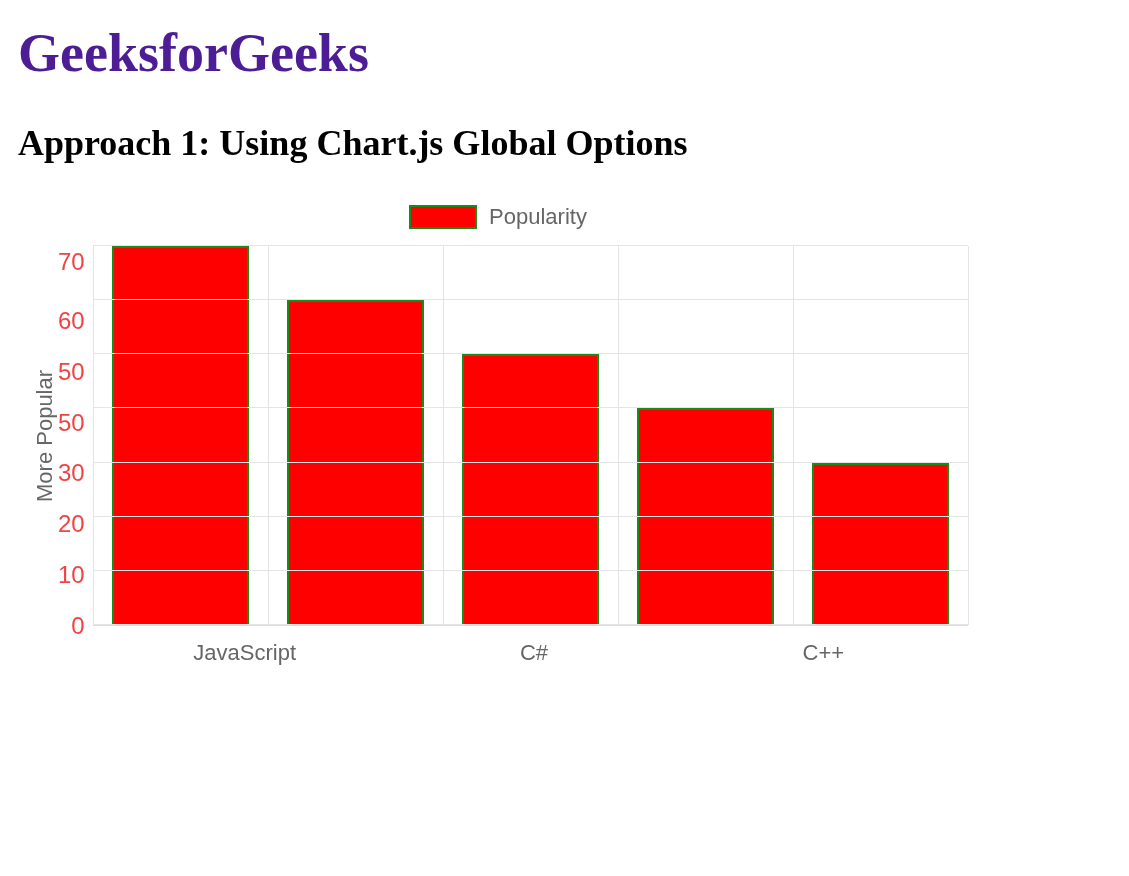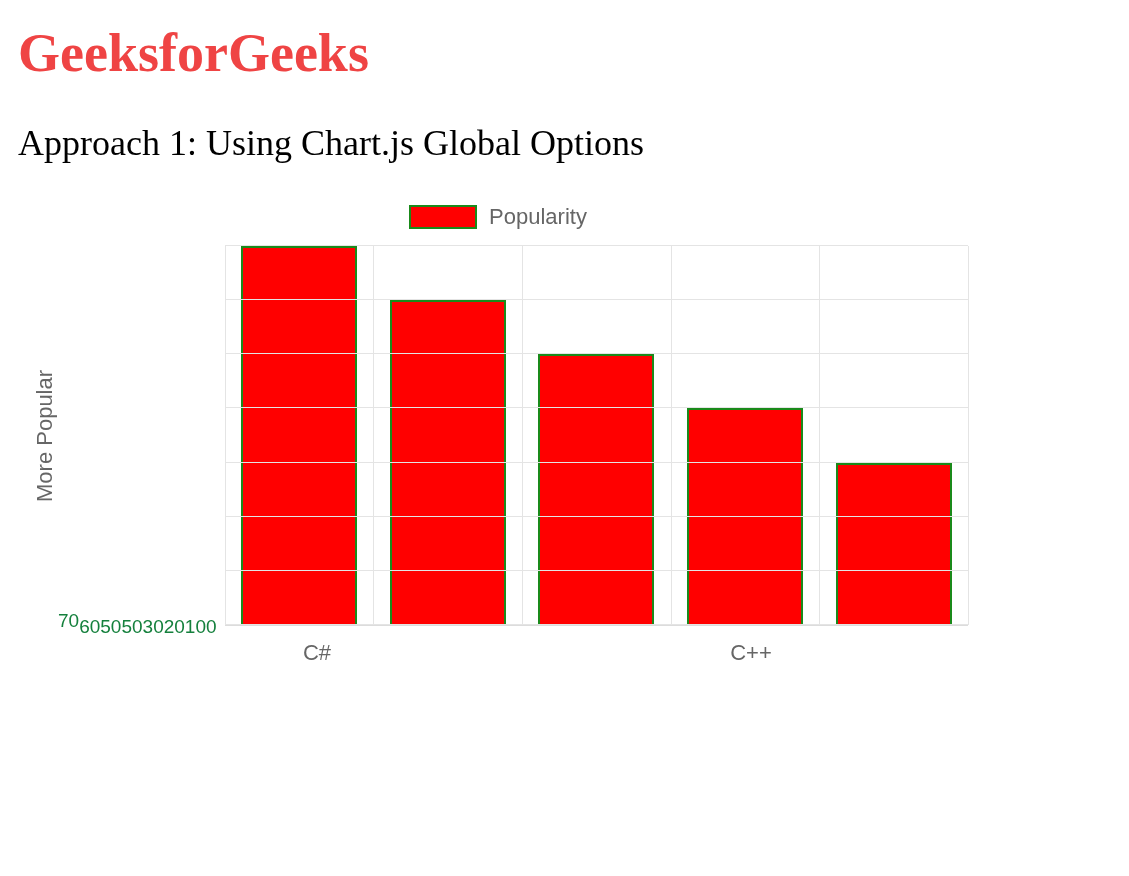--- a/index.html
+++ b/index.html
@@ -4,29 +4,29 @@
 <style>
   * { box-sizing: border-box; }
   body {
     margin: 0;
     padding: 12px 18px;
     font-family: "Times New Roman", Times, serif;
     background: #fff;
     width: 1129px;
   }
   h1.page-title {
-    color: #ef4444;
+    color: #4c1d95;
     font-size: 54px;
     font-weight: bold;
     margin: 10px 0 18px 0;
   }
   h2.subtitle {
     color: #000;
     font-size: 36px;
-    font-weight: normal;
+    font-weight: bold;
     margin: 38px 0 40px 0;
   }
   .chart-wrap {
     position: relative;
     width: 940px;
     margin-left: 10px;
     font-family: Arial, Helvetica, sans-serif;
   }
   .legend {
     display: flex;
@@ -53,27 +53,27 @@
     text-align: center;
     font-size: 22px;
     color: #666;
     padding: 0 4px 0 0;
     display: flex;
     align-items: center;
     justify-content: center;
   }
   .yticks {
     display: flex;
-    flex-direction: row;
+    flex-direction: column;
     justify-content: space-between;
     align-items: flex-end;
     height: 380px;
     padding-right: 8px;
-    font-size: 19px;
-    color: #15803d;
+    font-size: 24px;
+    color: #ef4444;
   }
   .yticks span {
     line-height: 1;
     transform: translateY(50%);
   }
   .yticks span.top-tick {
     transform: translateY(4px);
   }
   .plot {
     position: relative;
@@ -181,18 +181,19 @@
         <div class="vgridline" style="left: 40%;"></div>
         <div class="vgridline" style="left: 60%;"></div>
         <div class="vgridline" style="left: 80%;"></div>
         <div class="vgridline" style="left: 100%;"></div>
       </div>
   </div>
 
   <div style="display:flex;">
     <div class="x-spacer-left"></div>
     <div class="xticks" id="xticks" style="flex:1;">
+        <div class="xtick">JavaScript</div>
         <div class="xtick">C#</div>
         <div class="xtick">C++</div>
       </div>
   </div>
 
 </div>
 
 </body></html>

